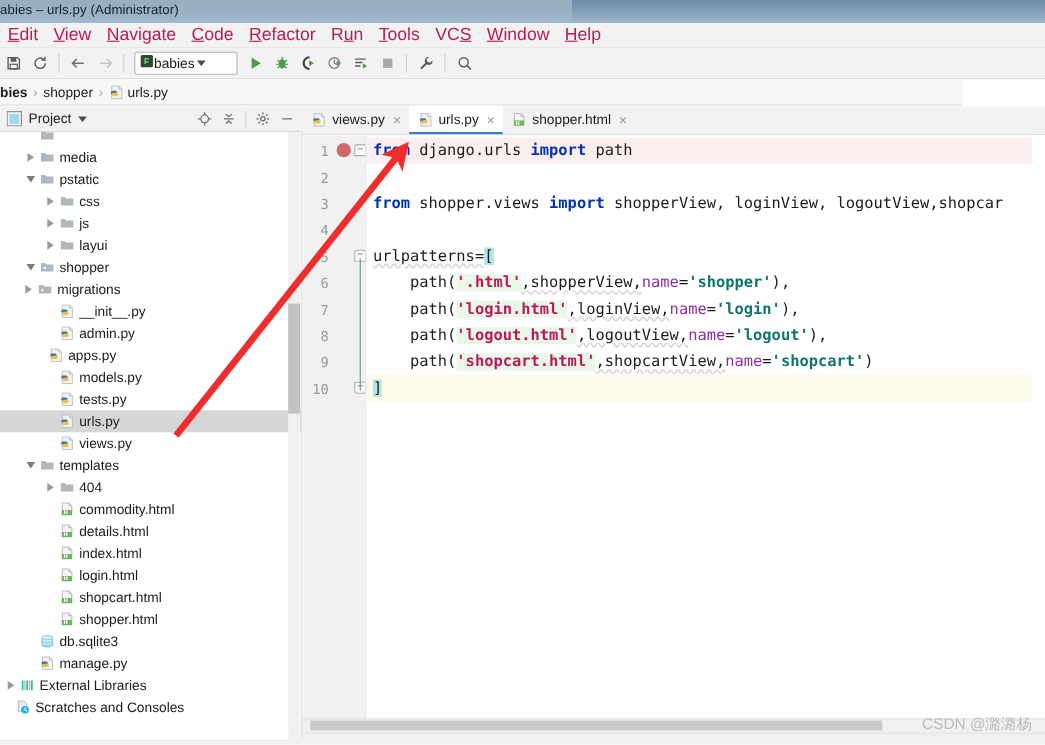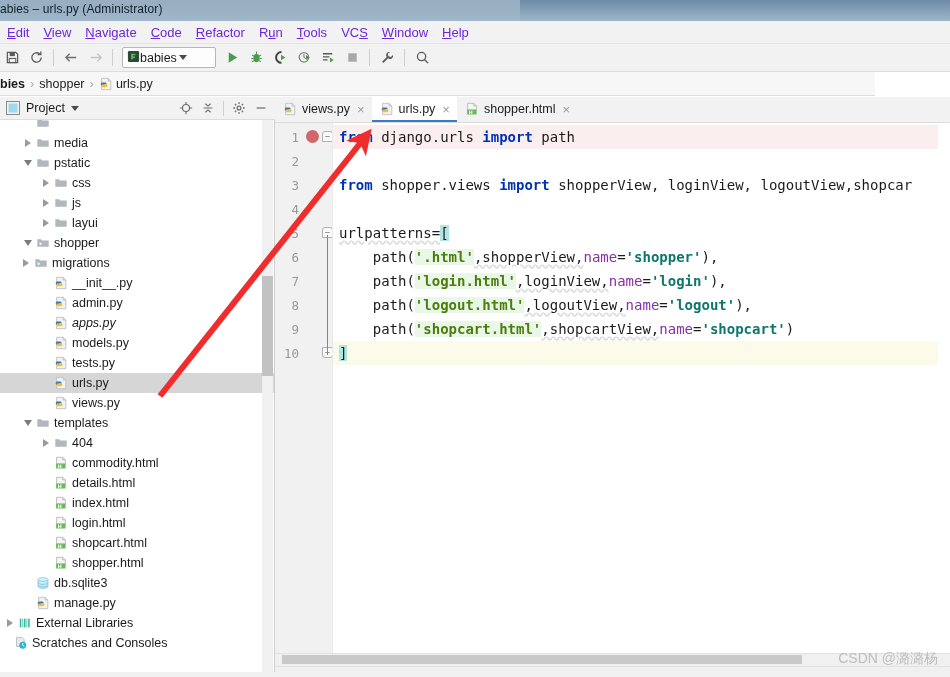--- a/index.html
+++ b/index.html
@@ -36,21 +36,21 @@
 
   
   .menubar {
     position: absolute; top: 21px; left: 0;
     width: 950px; height: 23px;
     background: #f2f2f2;
     border-bottom: 1px solid #e3e3e3;
     display: flex; align-items: center;
   }
   .menu-item {
-    font-size: 13px; color: #6d28d9;
+    font-size: 16px; color: #be185d;
     padding: 2px 7px;
     white-space: nowrap;
     cursor: default;
   }
   .menu-item .mn { text-decoration: underline; }
 
   
   .toolbar {
     position: absolute; top: 44px; left: 0;
     width: 950px; height: 28px;
@@ -222,21 +222,21 @@
     display:flex; align-items:center;
     padding-left: 6px;
     font-family:"DejaVu Sans Mono", monospace;
     font-size:14px;
     white-space: pre;
     color:#1b1b1b;
   }
   .crow.hl-red { background:#fbeeee; }
   .crow.hl-yellow { background:#fcfae8; }
   .kw { color:#0033b3; font-weight:bold; }
-  .str { color:#4d7c0f; font-weight:bold; background:#e9f7e7; }
+  .str { color:#be185d; font-weight:bold; background:#e9f7e7; }
   .strq { color:#0f766e; font-weight:bold; }
   .kwarg { color:#8a2fa8; }
   .brk-hl { background:#b2e6e6; }
   .plain { color:#1b1b1b; }
   .wavy {
     text-decoration: underline;
     text-decoration-style: wavy;
     text-decoration-color: #d8d8d8;
     text-underline-offset: 2px;
   }
@@ -576,21 +576,21 @@
             <svg width="14" height="14" viewBox="0 0 16 16">
               <path d="M3 1.5h7.5l3 3V14.5H3z" fill="#f2f2f2" stroke="#b9b9b9" stroke-width="0.9"></path>
               <path d="M10.4 1.5v3.1h3.1" fill="#dcdcdc" stroke="#b9b9b9" stroke-width="0.8"></path>
               <path d="M2 8.2c0-1.3.6-2 2.3-2h2.3c1.2 0 2 .6 2 1.6v1.5H5.4v.6H2.6c-.4-.5-.6-1.1-.6-1.7z" fill="#3c78aa"></path>
               <path d="M9.6 9.8c0 1.3-.6 2-2.3 2H5c-1.2 0-2-.6-2-1.6V8.7h3.2v-.6h2.8c.4.5.6 1.1.6 1.7z" fill="#f0c141"></path>
             </svg>
           </span>
         </span>
         <span>admin.py</span>
       </div>
-      <div class="tnode" style="padding-left: 40px; font-style: italic;">
+      <div class="tnode" style="padding-left: 30px;">
         <span class="tw"></span>
         <span class="ticon">
           <span style="display: inline-flex;">
             <svg width="14" height="14" viewBox="0 0 16 16">
               <path d="M3 1.5h7.5l3 3V14.5H3z" fill="#f2f2f2" stroke="#b9b9b9" stroke-width="0.9"></path>
               <path d="M10.4 1.5v3.1h3.1" fill="#dcdcdc" stroke="#b9b9b9" stroke-width="0.8"></path>
               <path d="M2 8.2c0-1.3.6-2 2.3-2h2.3c1.2 0 2 .6 2 1.6v1.5H5.4v.6H2.6c-.4-.5-.6-1.1-.6-1.7z" fill="#3c78aa"></path>
               <path d="M9.6 9.8c0 1.3-.6 2-2.3 2H5c-1.2 0-2-.6-2-1.6V8.7h3.2v-.6h2.8c.4.5.6 1.1.6 1.7z" fill="#f0c141"></path>
             </svg>
           </span>

